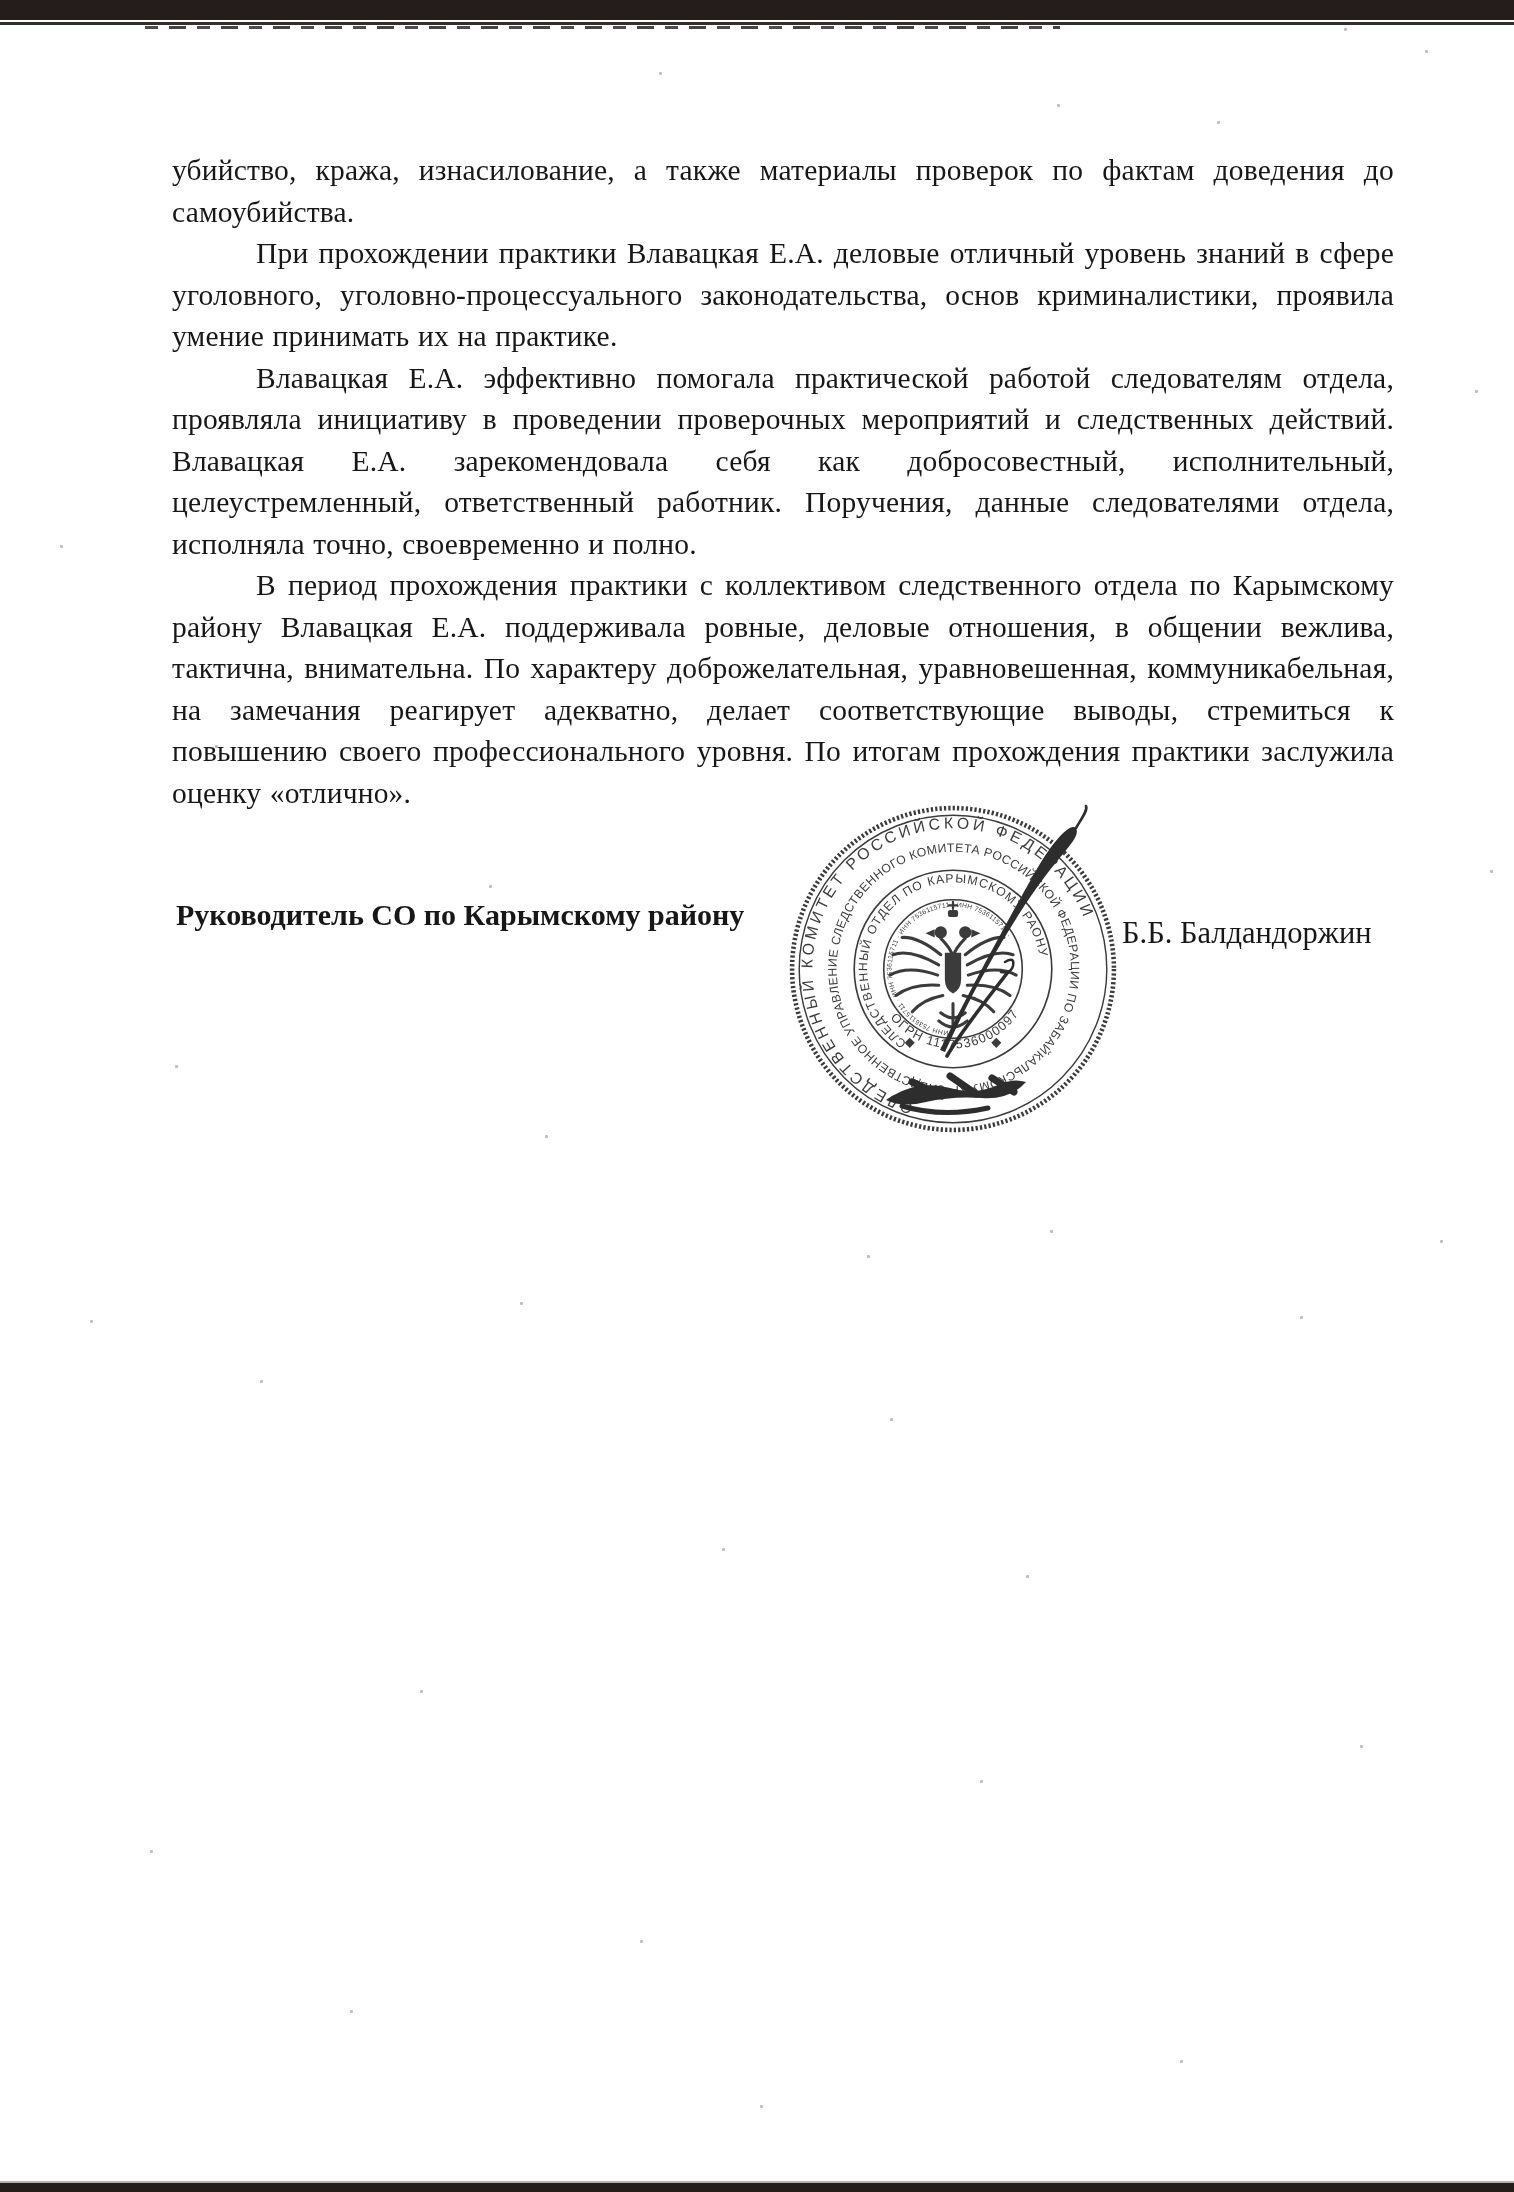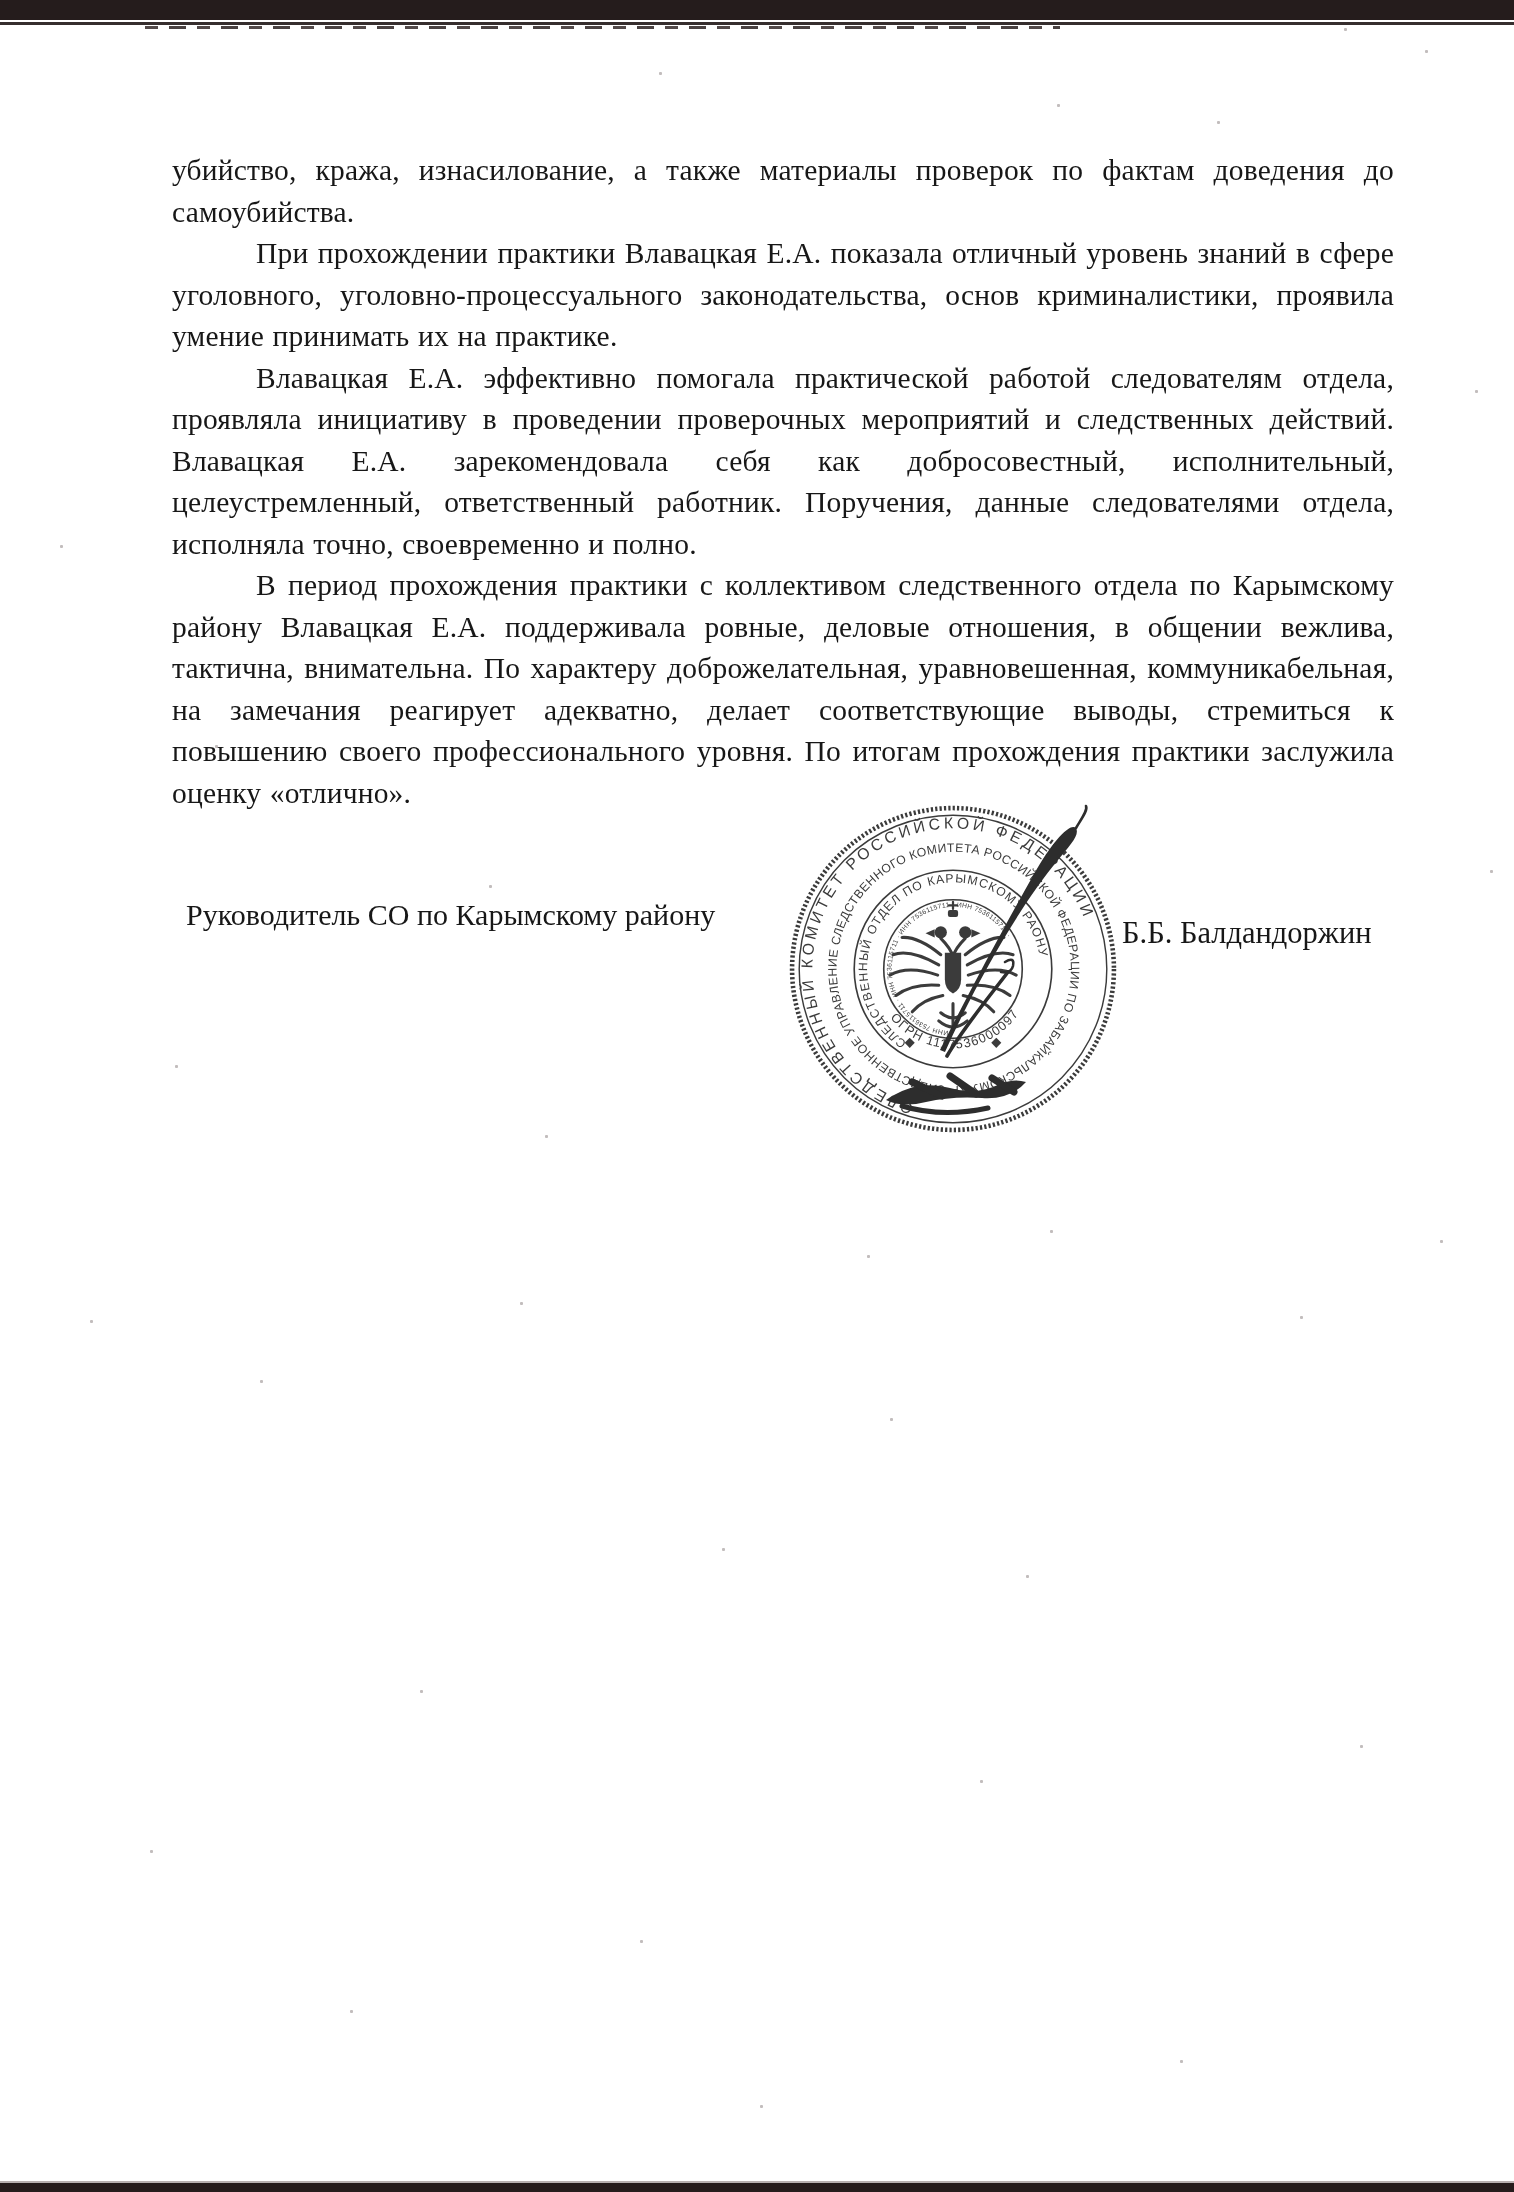--- a/index.html
+++ b/index.html
@@ -35,22 +35,22 @@
     font-size:29.5px;line-height:41.5px;
     text-align:justify;
     letter-spacing:.2px;
     word-spacing:1px;
     font-family:Liberation Serif, serif;
   }
   .doc-body p{margin:0;}
   .doc-body p.indent{text-indent:84px;}
   
   .sign-block{
-    position:absolute;left:186px;top:886px;
-    font-size:30px;line-height:57px;white-space:nowrap;
+    position:absolute;left:176px;top:886px;
+    font-size:30px;line-height:57px;white-space:nowrap;font-weight:bold;
   }
   .sign-name{
     position:absolute;left:1122px;top:916px;
     font-size:30.5px;white-space:nowrap;
   }
   
   .stamp-svg{position:absolute;left:788px;top:804px;width:330px;height:330px;opacity:.93;}
   .stamp-svg text{font-family:"Liberation Sans", sans-serif;fill:var(--stamp-ink);}
   .sig-svg{position:absolute;left:770px;top:780px;width:380px;height:380px;}
   
@@ -62,21 +62,21 @@
 <div class="page">
 
   <div class="scan-top-bar"></div>
   <div class="scan-top-line"></div>
   <div class="scan-top-dashes"></div>
   <div class="scan-bottom-line"></div>
   <div class="scan-bottom-bar"></div>
 
   <div class="doc-body">
     <p>убийство, кража, изнасилование, а также материалы проверок по фактам доведения до самоубийства.</p>
-    <p class="indent">При прохождении практики Влавацкая Е.А. показала отличный уровень знаний в сфере уголовного, уголовно-процессуального законодательства, основ криминалистики, проявила умение принимать их на практике.</p>
+    <p class="indent">При прохождении практики Влавацкая Е.А. деловые отличный уровень знаний в сфере уголовного, уголовно-процессуального законодательства, основ криминалистики, проявила умение принимать их на практике.</p>
     <p class="indent">Влавацкая Е.А. эффективно помогала практической работой следователям отдела, проявляла инициативу в проведении проверочных мероприятий и следственных действий. Влавацкая Е.А. зарекомендовала себя как добросовестный, исполнительный, целеустремленный, ответственный работник. Поручения, данные следователями отдела, исполняла точно, своевременно и полно.</p>
     <p class="indent">В период прохождения практики с коллективом следственного отдела по Карымскому району Влавацкая Е.А. поддерживала ровные, деловые отношения, в общении вежлива, тактична, внимательна. По характеру доброжелательная, уравновешенная, коммуникабельная, на замечания реагирует адекватно, делает соответствующие выводы, стремиться к повышению своего профессионального уровня. По итогам прохождения практики заслужила оценку «отлично».</p>
   </div>
 
   <div class="sign-block">
     <div>Руководитель СО по Карымскому району</div>
   </div>
   <div class="sign-name">Б.Б. Балдандоржин</div>
 
   <svg class="stamp-svg" viewBox="0 0 324 324" aria-hidden="true">

